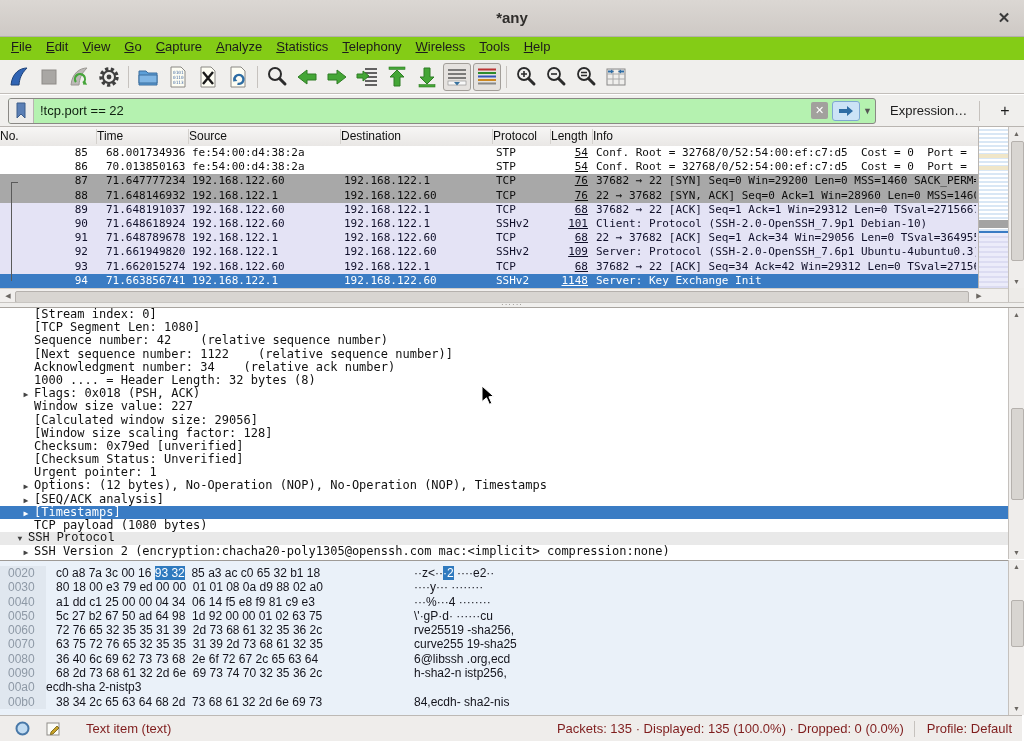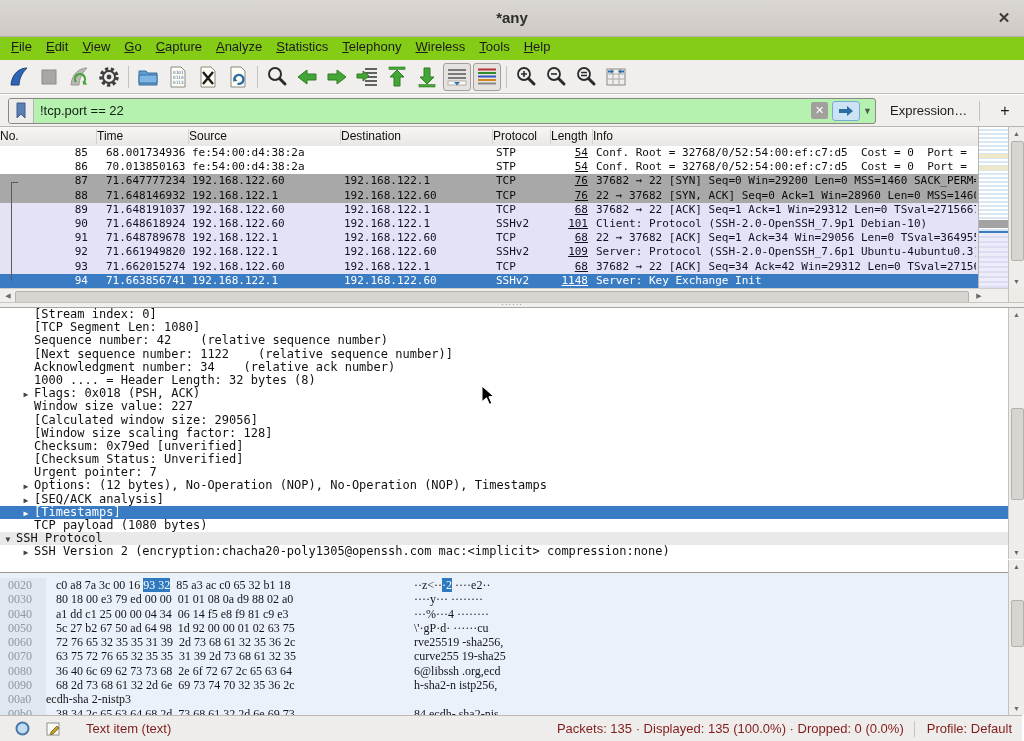--- a/index.html
+++ b/index.html
@@ -79,27 +79,27 @@
   
   .splitter{position:absolute;left:0;top:302px;width:1024px;height:6px;background:#F0EFED;
     border-top:1px solid #C8C5C1;border-bottom:1px solid #A8A49F;box-sizing:border-box;}
   .splitter .dots{position:absolute;left:50%;top:-3px;transform:translateX(-50%);
     color:#8E8B87;font-size:8px;letter-spacing:1px;}
   
   .details{position:absolute;left:0;top:308px;width:1008px;height:251px;background:#FFFFFF;overflow:hidden;
     font-family:"DejaVu Sans Mono",monospace;font-size:12px;color:#111;}
   .dline{position:relative;height:13.2px;line-height:13.2px;white-space:pre;}
   .dline .exp{display:inline-block;width:16px;text-align:center;font-size:8px;color:#444;}
-  .lvl1{padding-left:0;} .lvl2{padding-left:18px;}
+  .lvl1{padding-left:12px;font-family:Liberation Mono, monospace;} .lvl2{padding-left:18px;}
   .dsel{background:#3A7CC4;color:#FFFFFF;} .dsel .exp{color:#FFFFFF;}
   .dshade{background:#E9E9E9;}
   
   .hexpane{position:absolute;left:0;top:560px;width:1008px;height:155px;background:#EAF1F9;
-    border-top:1px solid #9E9A96;overflow:hidden;font-family:Liberation Serif, serif;font-size:12px;
-    color:#14141C;padding-top:5px;box-sizing:border-box;margin-top:12px;}
+    border-top:1px solid #9E9A96;overflow:hidden;font-family:Liberation Sans, sans-serif;font-size:12px;
+    color:#14141C;padding-top:5px;box-sizing:border-box;}
   .hrow{display:flex;height:14.3px;line-height:14.3px;}
   .hoff{width:38px;padding-left:8px;background:#E0E7EF;color:#8E99A6;white-space:pre;flex:0 0 auto;}
   .hhex{padding-left:10px;width:358px;white-space:pre;flex:0 0 auto;}
   .hascii{white-space:pre;text-align:right;}
   .hl{background:#2F7ABF;color:#FFFFFF;}
   
   .statusbar{position:absolute;left:0;top:715px;width:1022px;height:26px;background:#EFEDEB;
     border-top:1px solid #BDB9B5;display:flex;align-items:center;font-size:13px;color:#7f1d1d;box-sizing:border-box;}
   .sb-ico{margin-left:14px;display:flex;align-items:center;}
   .sb-left{margin-left:24px;}
@@ -344,21 +344,21 @@
     <div class="dline lvl2"><span class="exp"></span><span>Sequence number: 42    (relative sequence number)</span></div>
     <div class="dline lvl2"><span class="exp"></span><span>[Next sequence number: 1122    (relative sequence number)]</span></div>
     <div class="dline lvl2"><span class="exp"></span><span>Acknowledgment number: 34    (relative ack number)</span></div>
     <div class="dline lvl2"><span class="exp"></span><span>1000 .... = Header Length: 32 bytes (8)</span></div>
     <div class="dline lvl2"><span class="exp">▶</span><span>Flags: 0x018 (PSH, ACK)</span></div>
     <div class="dline lvl2"><span class="exp"></span><span>Window size value: 227</span></div>
     <div class="dline lvl2"><span class="exp"></span><span>[Calculated window size: 29056]</span></div>
     <div class="dline lvl2"><span class="exp"></span><span>[Window size scaling factor: 128]</span></div>
     <div class="dline lvl2"><span class="exp"></span><span>Checksum: 0x79ed [unverified]</span></div>
     <div class="dline lvl2"><span class="exp"></span><span>[Checksum Status: Unverified]</span></div>
-    <div class="dline lvl2"><span class="exp"></span><span>Urgent pointer: 7</span></div>
+    <div class="dline lvl2"><span class="exp"></span><span>Urgent pointer: 1</span></div>
     <div class="dline lvl2"><span class="exp">▶</span><span>Options: (12 bytes), No-Operation (NOP), No-Operation (NOP), Timestamps</span></div>
     <div class="dline lvl2"><span class="exp">▶</span><span>[SEQ/ACK analysis]</span></div>
     <div class="dline lvl2 dsel"><span class="exp">▶</span><span>[Timestamps]</span></div>
     <div class="dline lvl2"><span class="exp"></span><span>TCP payload (1080 bytes)</span></div>
     <div class="dline lvl1 dshade"><span class="exp">▼</span><span>SSH Protocol</span></div>
     <div class="dline lvl2"><span class="exp">▶</span><span>SSH Version 2 (encryption:chacha20-poly1305@openssh.com mac:&lt;implicit&gt; compression:none)</span></div>
   </div>
 
   <div class="vscroll" style="left:1008px;top:308px;height:251px;">
     <div class="sarrow" style="top:0;">▲</div>

